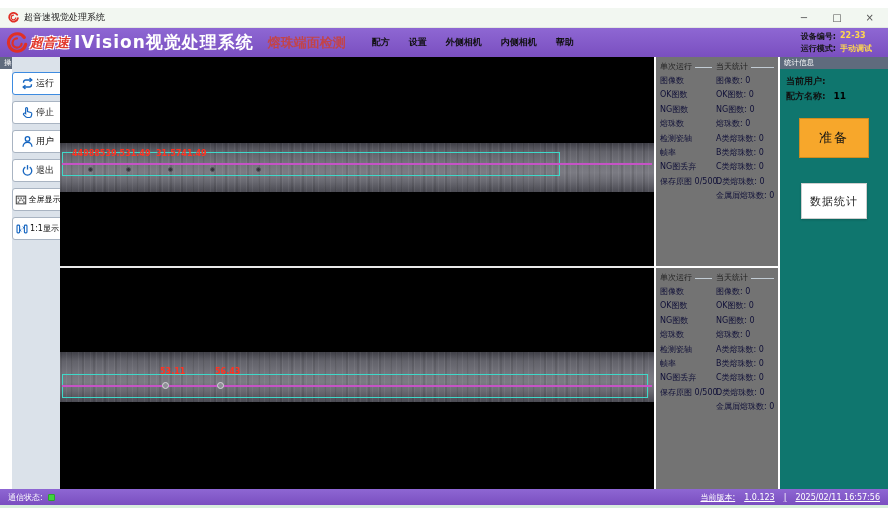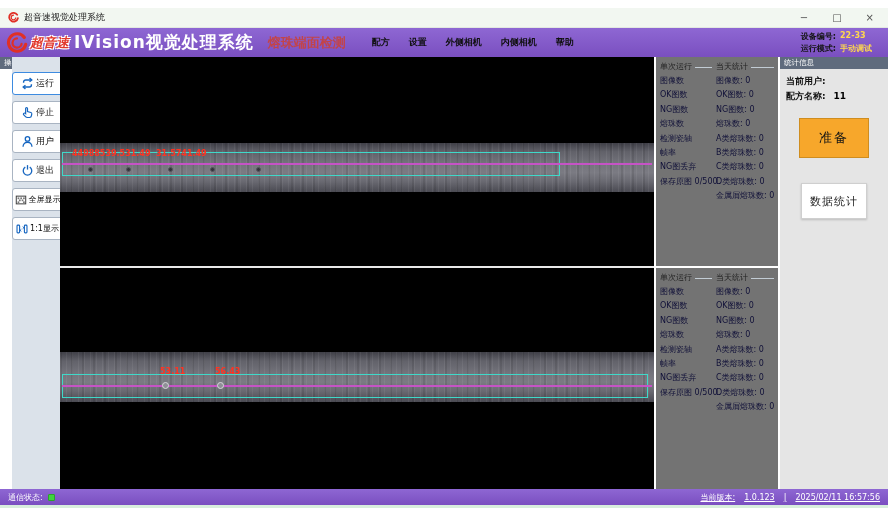--- a/index.html
+++ b/index.html
@@ -76,21 +76,21 @@
   .stats-panel.p2 { flex:1; }
   .group { font-size:8px; color:#101038; }
   .group.g-left { width:56px; }
   .group.g-right { width:62px; }
   .group-head { display:flex; align-items:center; padding:1px 0 2px 2px; color:#222; }
   .group-head::after { content:""; flex:1; height:1px; background:#c2ccd4; margin:1px 2px 0 3px; }
   .group .item { line-height:14.4px; padding-left:2px; white-space:nowrap; }
 
   
   .right-panel { width:110px; display:flex; flex-direction:column; border-left:2px solid #fff; }
-  .info-body { flex:1; background:#e5e5e5; padding:5px 6px 0; }
+  .info-body { flex:1; background:#0f766e; padding:5px 6px 0; }
   .info-row { font-size:9px; font-weight:bold; color:#111; line-height:15px; white-space:nowrap; }
   .info-row .val { margin-left:8px; color:#000; }
   .btn-prepare { display:block; width:70px; height:40px; margin:14px auto 0;
     background:#f7a72b; border:1px solid #cf8d1f; font-size:13px; letter-spacing:2px;
     color:#151515; cursor:pointer; font-family:inherit; }
   .btn-datastats { display:block; width:66px; height:36px; margin:25px auto 10px;
     background:#fff; border:1px solid #cfcfcf; box-shadow:0 1px 2px rgba(0,0,0,.18);
     font-size:11px; letter-spacing:1px; color:#222; cursor:pointer;
     font-family:"DejaVu Serif","Liberation Serif",serif; }
 

